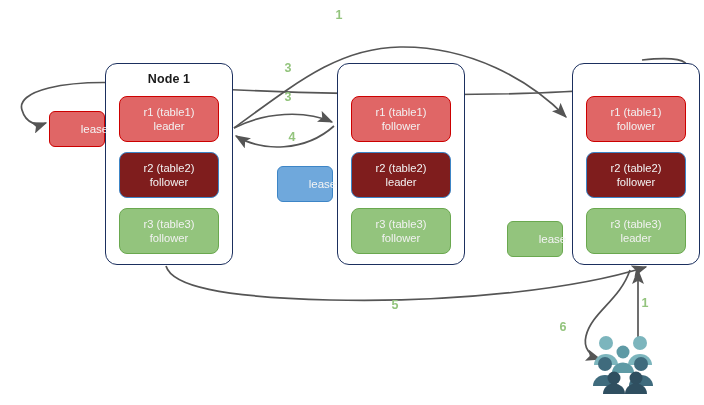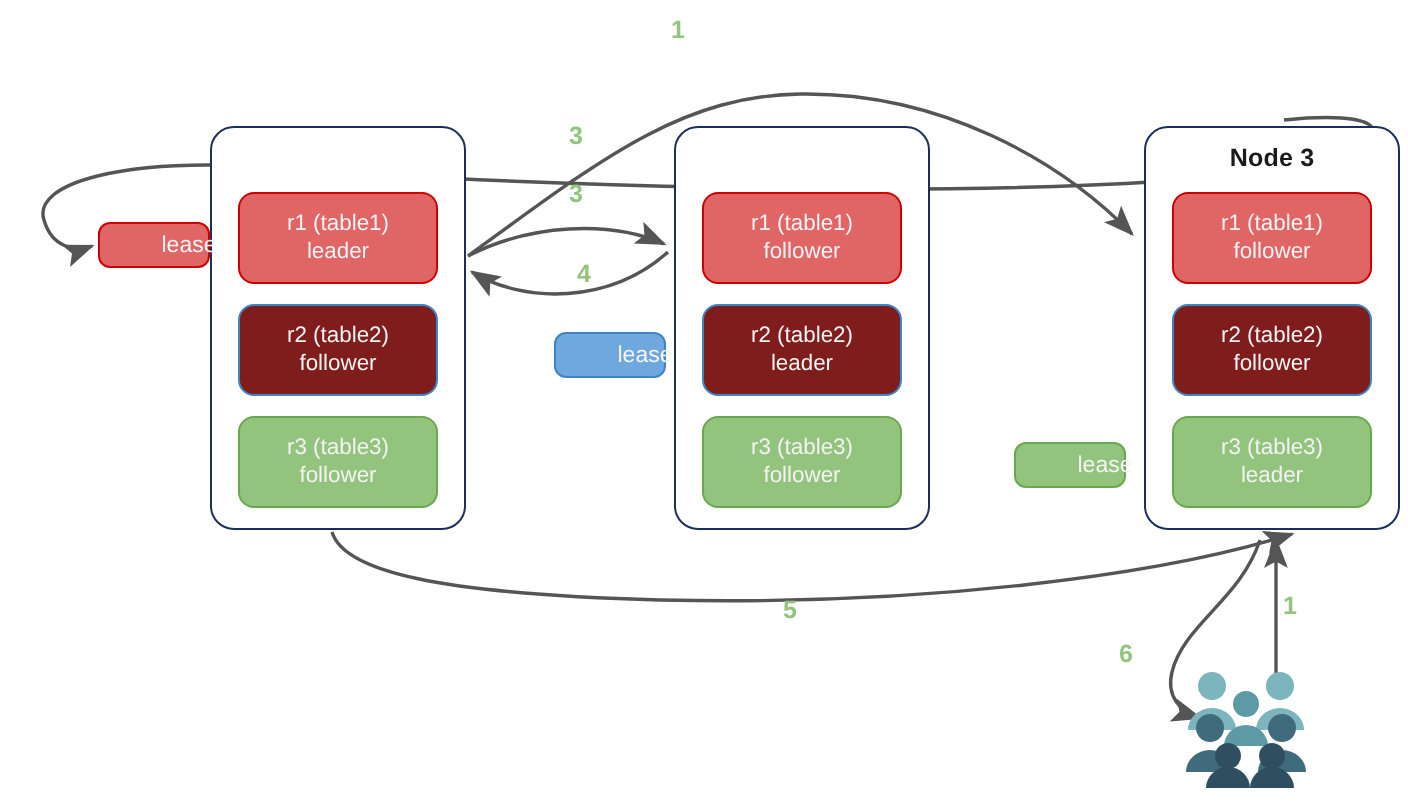--- a/index.html
+++ b/index.html
@@ -64,21 +64,21 @@
 
   .lease {
     position: absolute;
     border-radius: 6px;
     box-sizing: border-box;
     display: flex;
     align-items: center;
     justify-content: center;
     color: #f4f4f4;
     font-size: 11.5px;
-    height: 23px;
+    height: 36px;
     padding-left: 35px;
   }
   .lease.red   { background: #e06666; border: 1.4px solid #cc0000; }
   .lease.blue  { background: #6fa8dc; border: 1.4px solid #3d85c6; }
   .lease.green { background: #93c47d; border: 1.4px solid #6aa84f; }
 
   .step-label {
     position: absolute;
     color: #93c47d;
     font-size: 12.5px;
@@ -129,20 +129,21 @@
 
   <div class="step-label" style="left:330px; top:8px;">1</div>
   <div class="step-label" style="left:279px; top:61px;">3</div>
   <div class="step-label" style="left:279px; top:90px;">3</div>
   <div class="step-label" style="left:283px; top:130px;">4</div>
   <div class="step-label" style="left:386px; top:298px;">5</div>
   <div class="step-label" style="left:636px; top:296px;">1</div>
   <div class="step-label" style="left:554px; top:320px;">6</div>
 
   <div class="node-box" style="left:105px; top:63px; width:128px; height:202px;">
+    <div class="node-title">Node 1</div>
     <div class="replica red" style="top:32px;">
       <span class="line1">r1 (table1)</span>
       <span class="line2">leader</span>
     </div>
     <div class="replica blue" style="top:88px;">
       <span class="line1">r2 (table2)</span>
       <span class="line2">follower</span>
     </div>
     <div class="replica green" style="top:144px;">
       <span class="line1">r3 (table3)</span>
@@ -159,21 +160,20 @@
       <span class="line1">r2 (table2)</span>
       <span class="line2">leader</span>
     </div>
     <div class="replica green" style="top:144px;">
       <span class="line1">r3 (table3)</span>
       <span class="line2">follower</span>
     </div>
   </div>
 
   <div class="node-box" style="left:572px; top:63px; width:128px; height:202px;">
-    <div class="node-title">Node 3</div>
     <div class="replica red" style="top:32px;">
       <span class="line1">r1 (table1)</span>
       <span class="line2">follower</span>
     </div>
     <div class="replica blue" style="top:88px;">
       <span class="line1">r2 (table2)</span>
       <span class="line2">follower</span>
     </div>
     <div class="replica green" style="top:144px;">
       <span class="line1">r3 (table3)</span>

